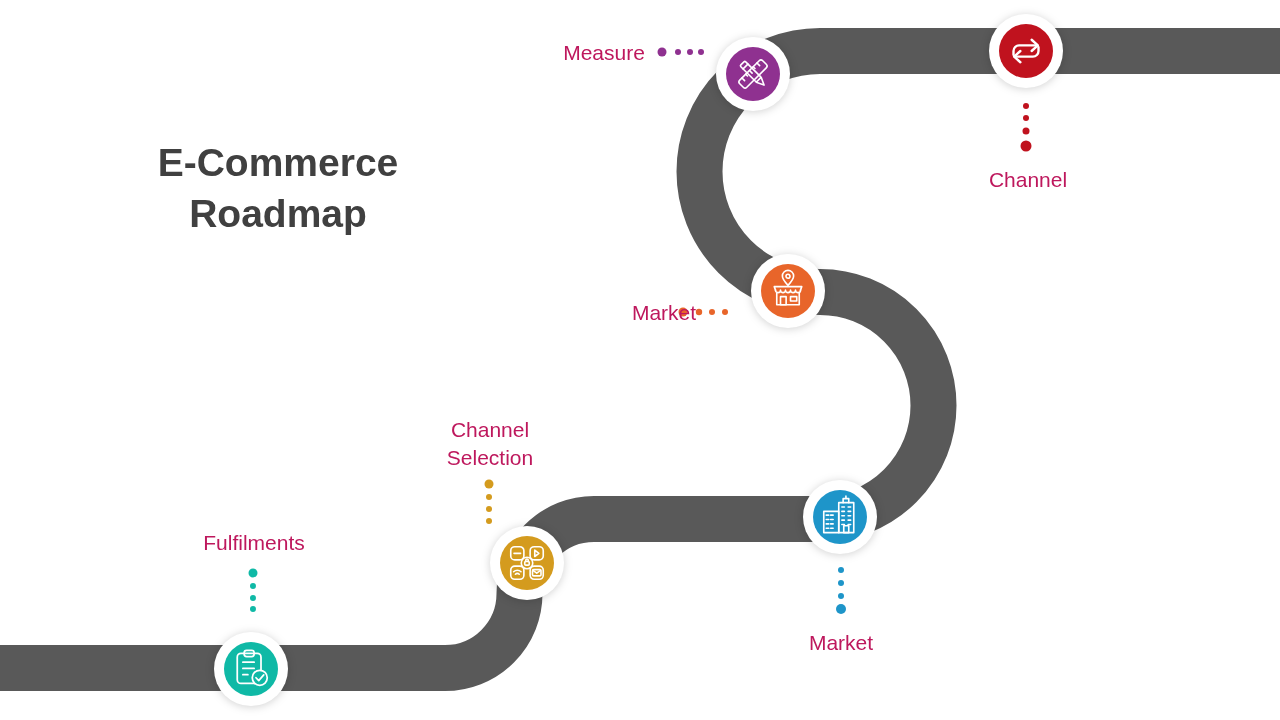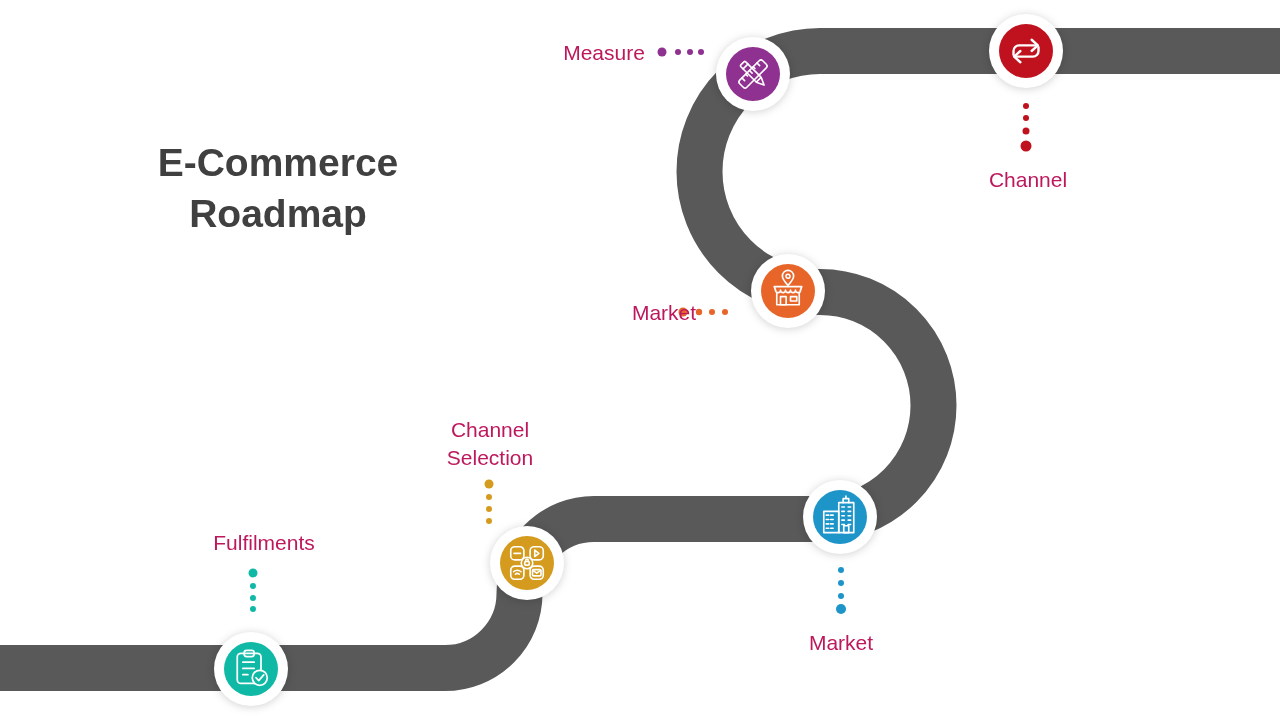--- a/index.html
+++ b/index.html
@@ -157,20 +157,20 @@
         <path d="M-4.5 9 L -9.5 4.5 L -4.5 0"></path>
       </g>
     </g>
   </svg>
 
   <div class="title">
     <div>E-Commerce</div>
     <div>Roadmap</div>
   </div>
 
-  <div class="label" style="left:264px;top:543px;text-align:center;">Fulfilments</div>
+  <div class="label" style="left:254px;top:543px;text-align:center;">Fulfilments</div>
   <div class="label wrap" style="left:490px;top:444px;">Channel Selection</div>
   <div class="label" style="left:841px;top:643px;">Market</div>
   <div class="label" style="left:636px;top:313px;margin-left:28px;">Market</div>
   <div class="label" style="left:604px;top:53px;">Measure</div>
   <div class="label" style="left:1028px;top:180px;">Channel</div>
 
 </div>
 
 </body></html>

